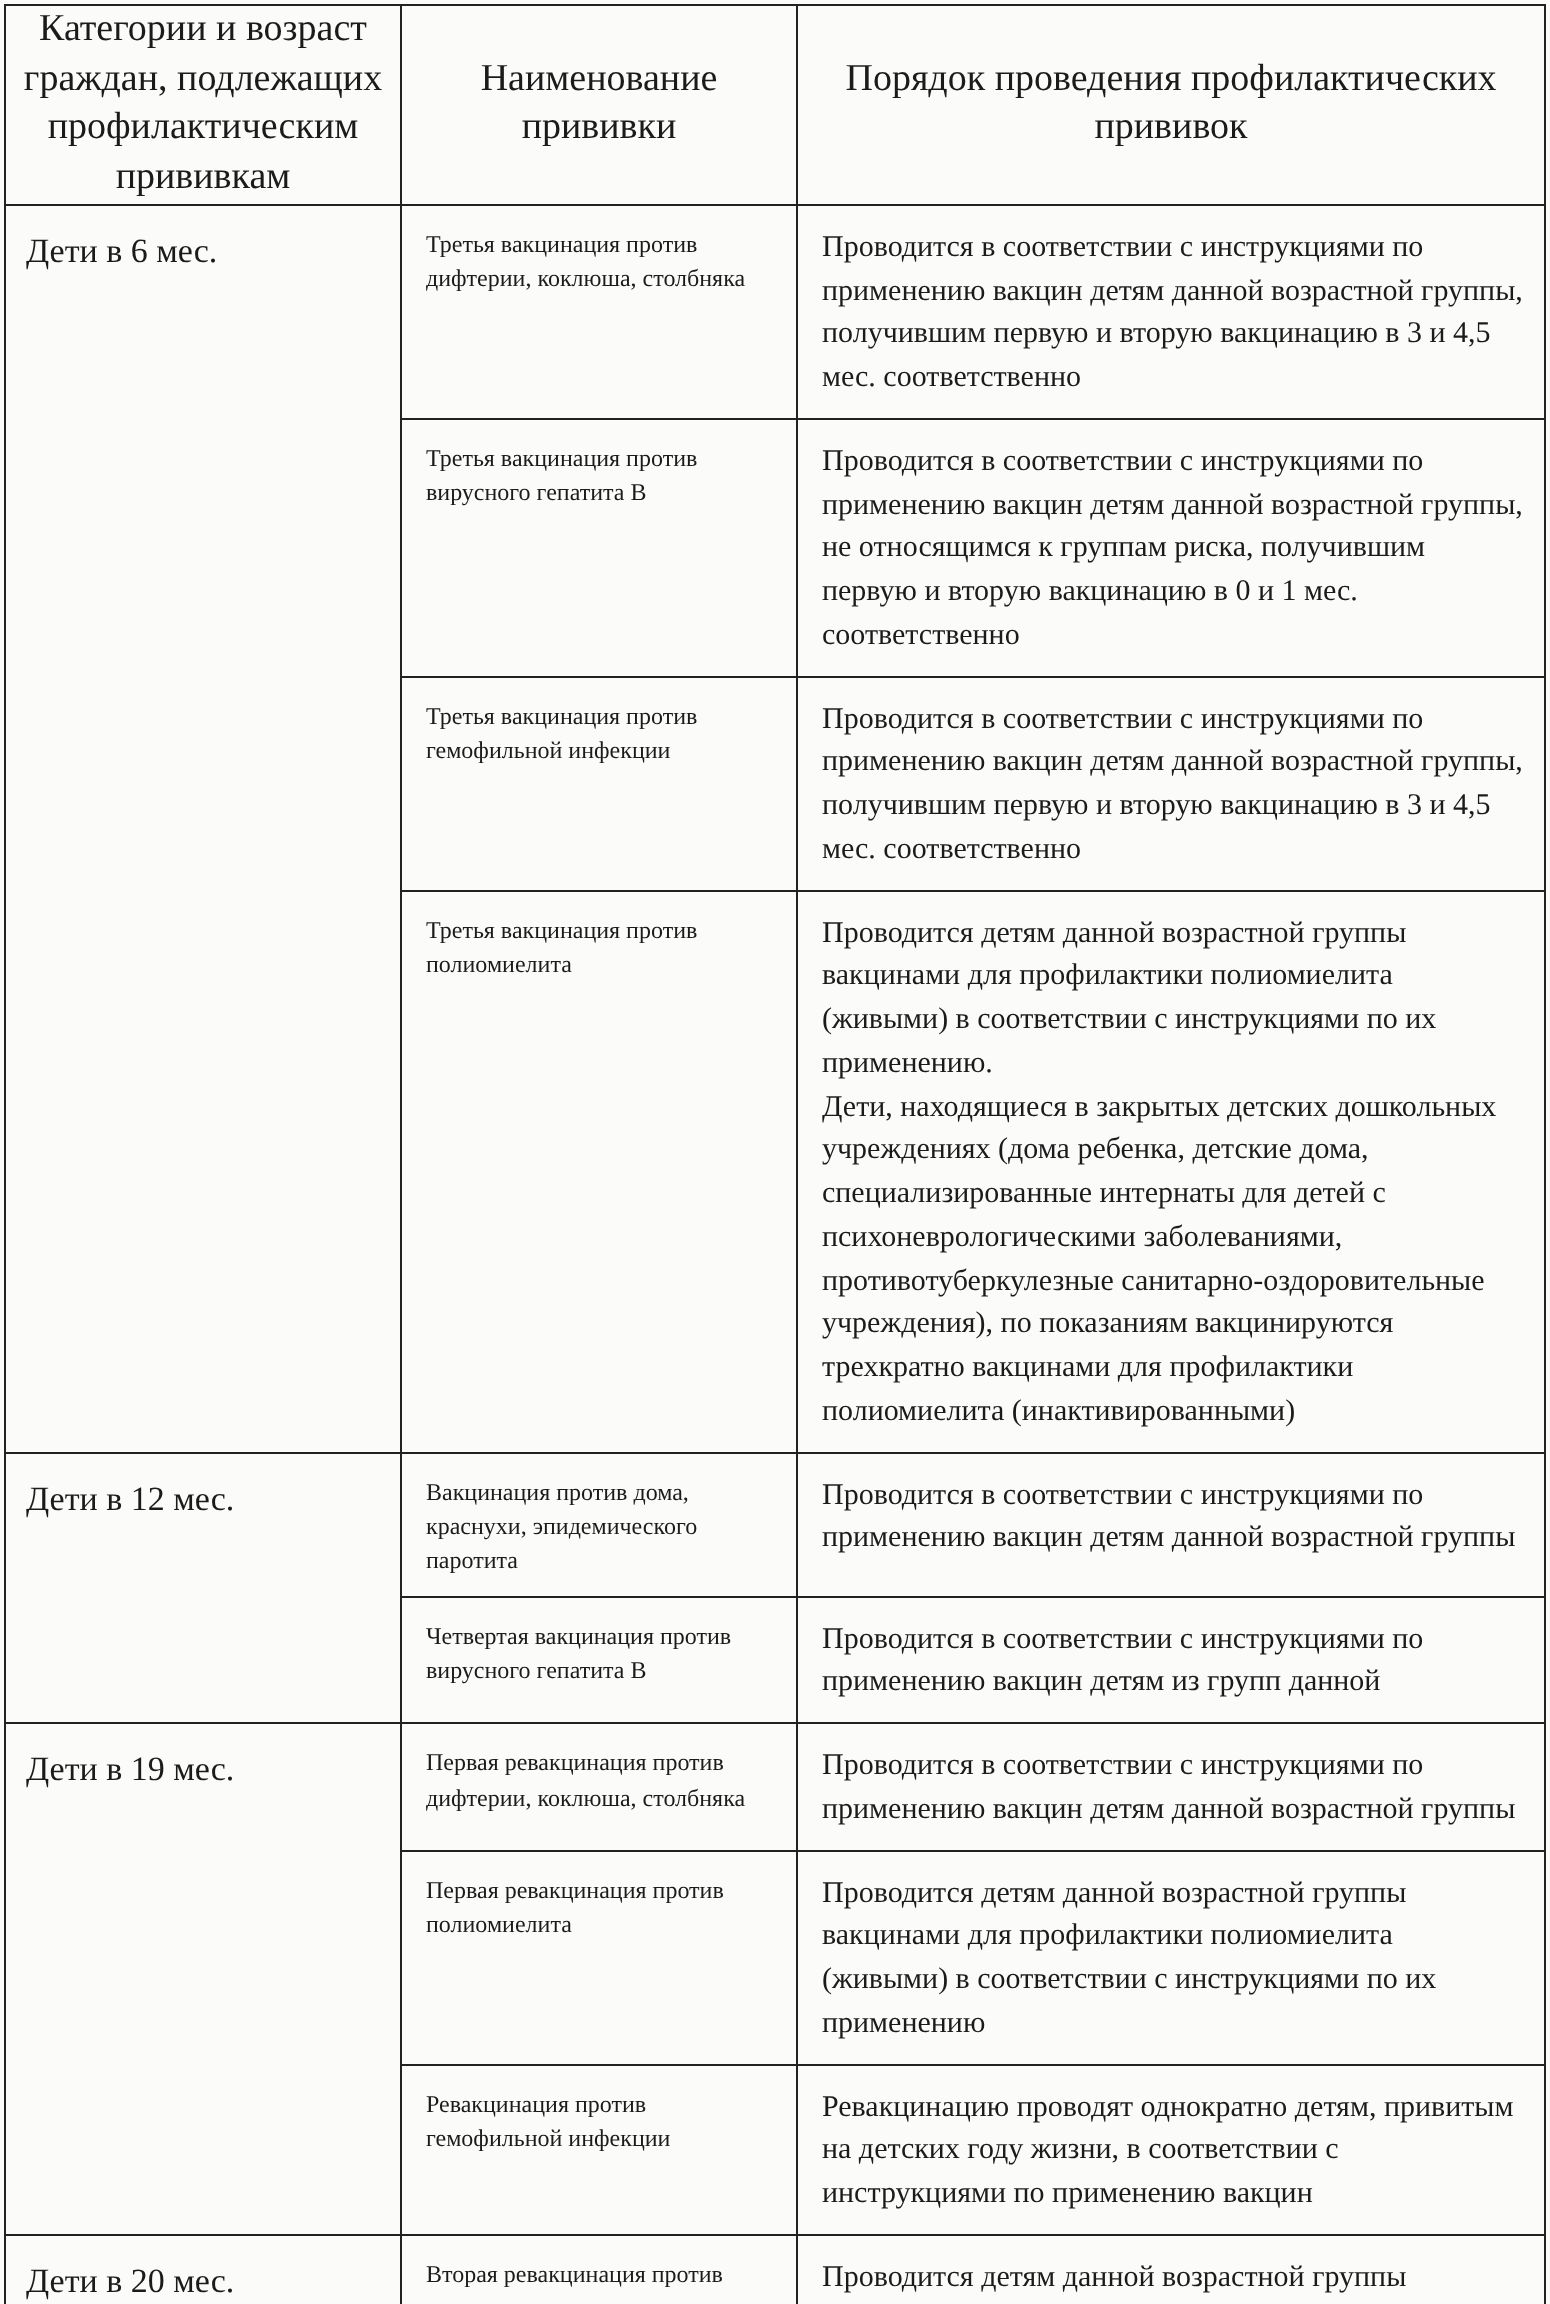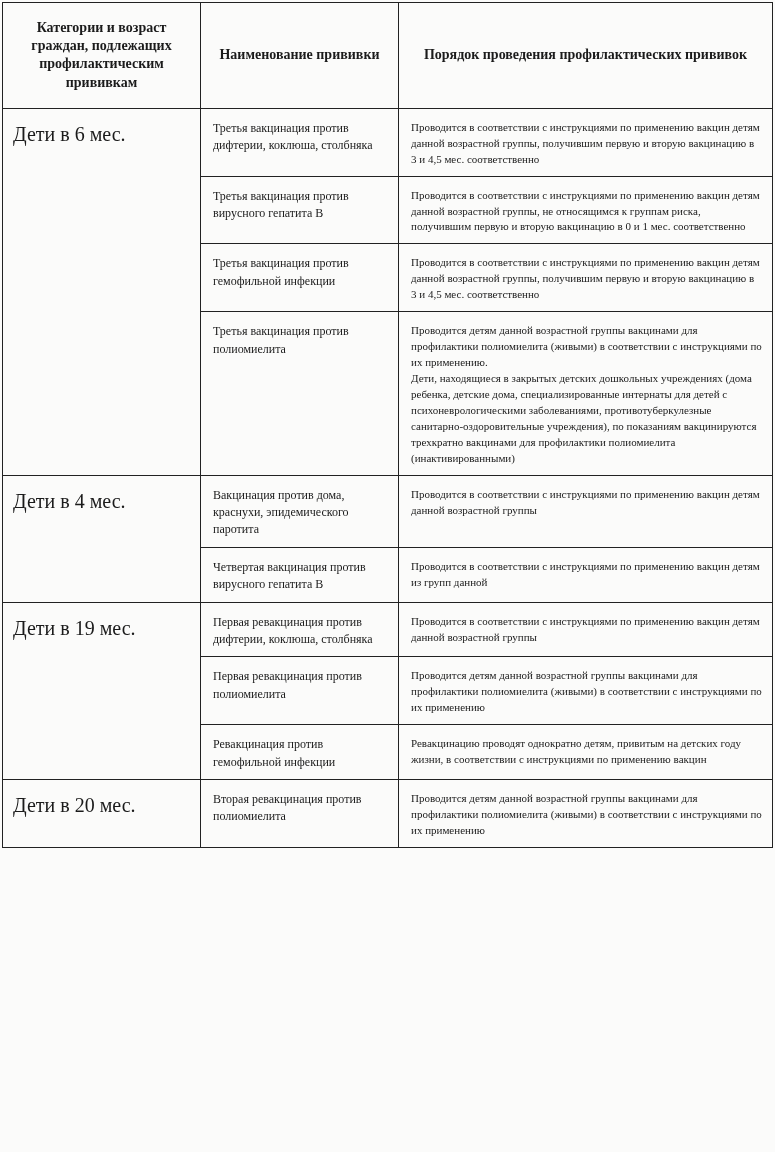--- a/index.html
+++ b/index.html
@@ -25,40 +25,40 @@
   table.schedule col.c1 { width: 198px; }
   table.schedule col.c2 { width: 198px; }
   table.schedule col.c3 { width: 374px; }
   table.schedule th,
   table.schedule td {
     border: 1.5px solid #222;
     vertical-align: top;
     box-sizing: border-box;
   }
   table.schedule th {
-    font-weight: bold;
-    font-size: 14px;
+    font-weight: normal;
+    font-size: 19px;
     line-height: 1.3;
     text-align: center;
     vertical-align: middle;
-    padding: 16px 6px;
+    padding: 0 6px;
     height: 72px;
   }
   td.category {
-    font-size: 20px;
+    font-size: 17px;
     padding: 11px 8px 8px 10px;
     line-height: 1.45;
   }
   td.vaccine {
     font-size: 12px;
     padding: 11px 10px 8px 12px;
     line-height: 1.45;
   }
   td.order {
-    font-size: 11px;
+    font-size: 15px;
     padding: 11px 10px 8px 12px;
     line-height: 1.45;
     white-space: pre-line;
   }
 </style>
 </head>
 <body>
 
 <div class="page">
   <table class="schedule">
@@ -89,21 +89,21 @@
         <td class="vaccine">Третья вакцинация против гемофильной инфекции</td>
         <td class="order">Проводится в соответствии с инструкциями по применению вакцин детям данной возрастной группы, получившим первую и вторую вакцинацию в 3 и 4,5 мес. соответственно</td>
       </tr>
       <tr>
         <td class="vaccine">Третья вакцинация против полиомиелита</td>
         <td class="order">Проводится детям данной возрастной группы вакцинами для профилактики полиомиелита (живыми) в соответствии с инструкциями по их применению.
 Дети, находящиеся в закрытых детских дошкольных учреждениях (дома ребенка, детские дома, специализированные интернаты для детей с психоневрологическими заболеваниями, противотуберкулезные санитарно-оздоровительные учреждения), по показаниям вакцинируются трехкратно вакцинами для профилактики полиомиелита (инактивированными)</td>
       </tr>
 
       <tr>
-        <td class="category" rowspan="2">Дети в 4 мес.</td>
+        <td class="category" rowspan="2">Дети в 12 мес.</td>
         <td class="vaccine">Вакцинация против дома, краснухи, эпидемического паротита</td>
         <td class="order">Проводится в соответствии с инструкциями по применению вакцин детям данной возрастной группы</td>
       </tr>
       <tr>
         <td class="vaccine">Четвертая вакцинация против вирусного гепатита В</td>
         <td class="order">Проводится в соответствии с инструкциями по применению вакцин детям из групп данной</td>
       </tr>
 
       <tr>
         <td class="category" rowspan="3">Дети в 19 мес.</td>

